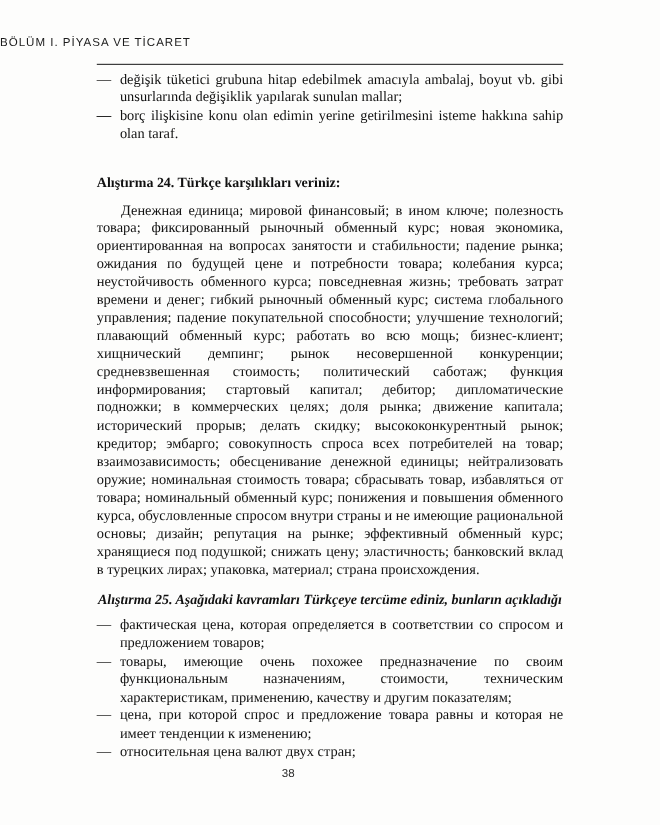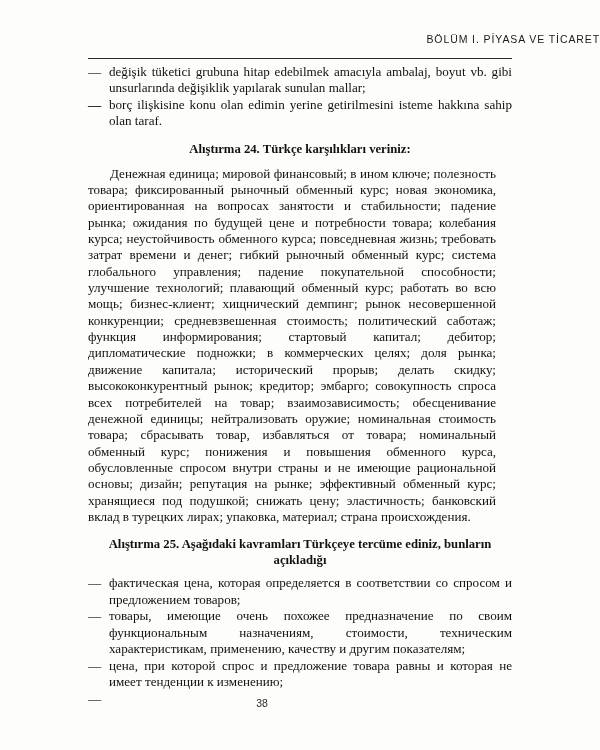--- a/index.html
+++ b/index.html
@@ -22,21 +22,21 @@
     background: #fdfdfc;
     box-sizing: border-box;
   }
 
   
   .running-head {
     position: absolute;
     left: 0;
     top: 33px;
     width: 600px;
-    text-align: right;
+    text-align: left;
     font-family: "Liberation Sans", "DejaVu Sans", sans-serif;
     font-size: 10.5px;
     letter-spacing: 0.9px;
     color: #1b1b1b;
   }
 
   .head-rule {
     position: absolute;
     left: 88px;
     top: 58px;
@@ -75,42 +75,43 @@
     top: 0;
     font-size: 13.1px;
     line-height: 16.3px;
   }
 
   
   .ex-heading {
     font-weight: bold;
     font-size: 12.7px;
     line-height: 16px;
-    margin: 11px 0 0 0;
-    text-align: center;
+    margin: 28px 0 0 0;
+    text-align: left;
   }
   .ex-heading.centered-wrap {
     text-align: center;
     margin: 11px 0 0 0;
   }
   .ex-heading .hd-line1 {
     display: block;
+    font-style: italic;
   }
   .ex-heading .hd-line2 {
     display: block;
   }
 
   
   .glossary {
     font-size: 13.1px;
     line-height: 16.35px;
     text-align: justify;
     text-justify: inter-word;
     text-indent: 22px;
-    margin: 9px 16px 0 0;
+    margin: 9px 0 0 0;
     hyphens: manual;
   }
 
   .spacer-sm { height: 7px; }
 
   
   .folio {
     position: absolute;
     left: 0;
     top: 697px;
@@ -164,20 +165,21 @@
       <li class="dash-item">
         <span class="dash">—</span>
         <span>товары, имеющие очень похожее предназначение по своим функциональным назначениям, стоимости, техническим характеристикам, применению, качеству и другим показателям;</span>
       </li>
       <li class="dash-item">
         <span class="dash">—</span>
         <span>цена, при которой спрос и предложение товара равны и которая не имеет тенденции к изменению;</span>
       </li>
       <li class="dash-item">
         <span class="dash">—</span>
+        <span>относительная цена валют двух стран;</span>
       </li>
     </ul>
 
   </div>
 
   <div class="folio">38</div>
 
 </div>
 
 </body></html>

